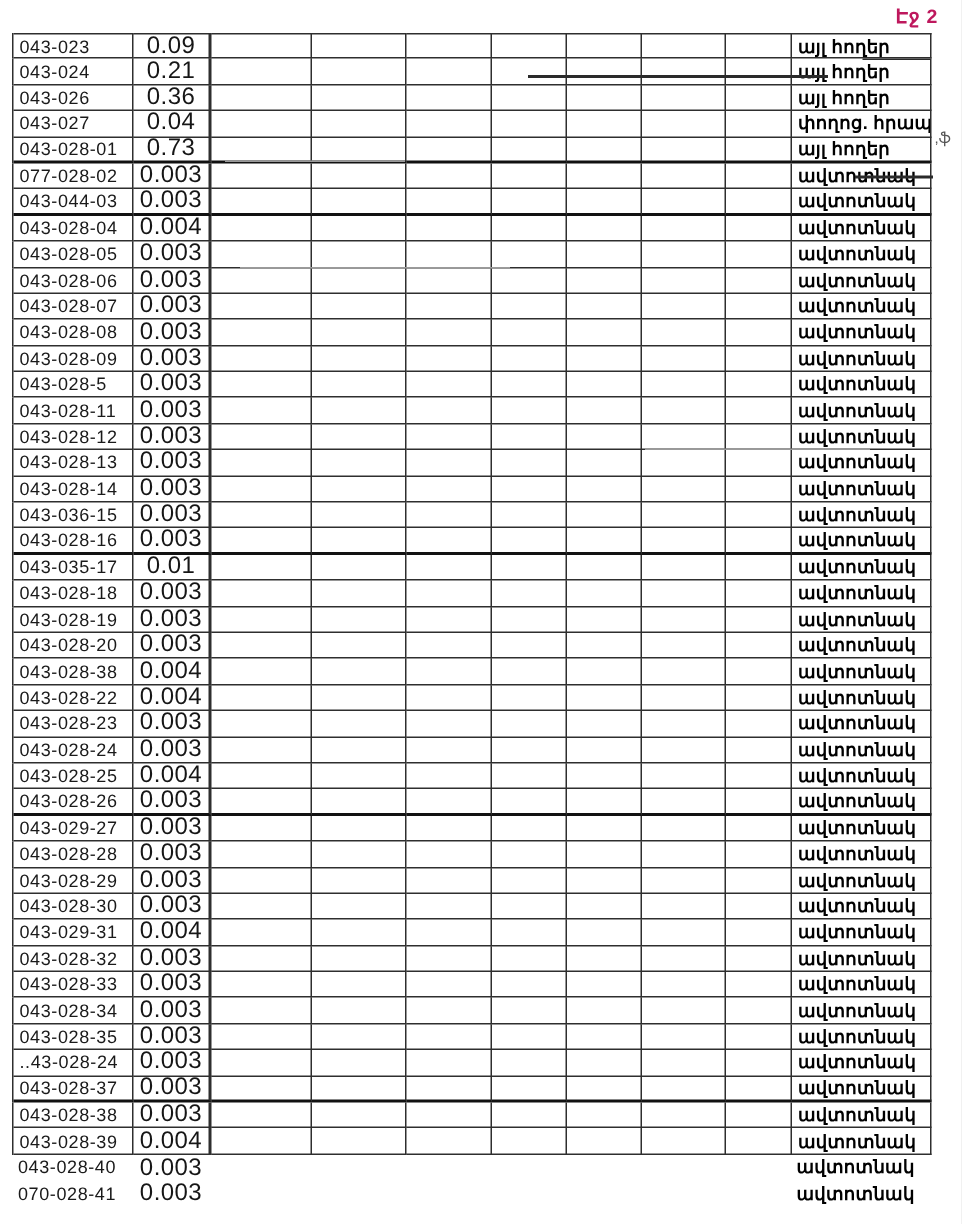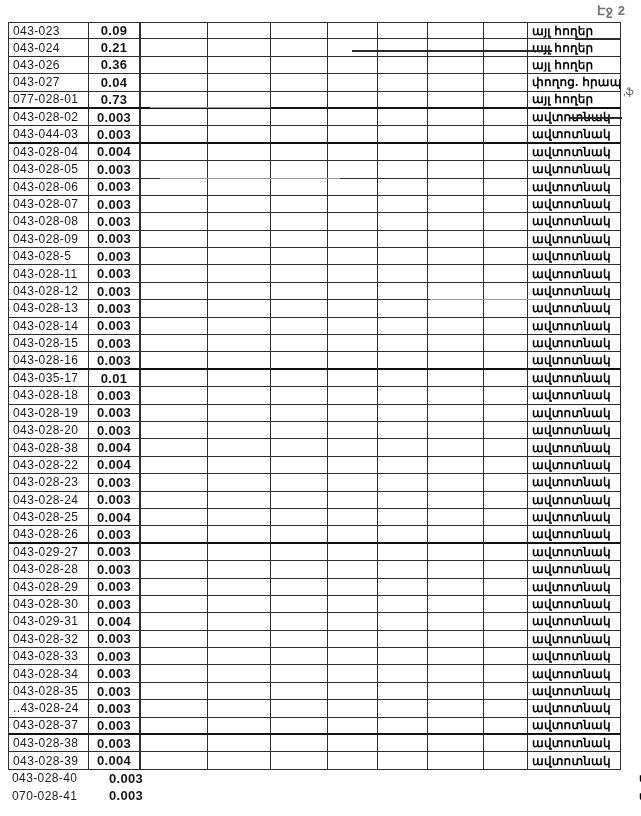--- a/index.html
+++ b/index.html
@@ -11,21 +11,21 @@
   #page{
     position:relative;
     width:641px;height:816px;
     background:var(--paper);
     font-family:"Liberation Sans", sans-serif;
     color:var(--ink);
     overflow:hidden;
   }
   #page-label{
     position:absolute;top:3px;left:597px;
-    font-size:13px;font-weight:bold;color:#737373;
+    font-size:13px;font-weight:bold;color:#be185d;
     letter-spacing:0.5px;
     text-align:right;
   }
   #noise-mark{
     position:absolute;top:86px;left:623px;
     font-size:10px;color:#555;
   }
   #doc-table{
     position:absolute;left:8px;top:22px;width:614px;
     display:flex;flex-direction:column;
@@ -42,24 +42,24 @@
     overflow:hidden;white-space:nowrap;
   }
   .row.bordered{border-left:1px solid var(--border);}
   .row.bordered > div{
     border-right:1px solid var(--border);
     border-bottom:1px solid var(--border);
   }
   .row.bordered.first > div{border-top:1px solid var(--border);}
   .row.bordered > div:nth-child(2){border-right-width:2px;}
   .row.thick > div{border-bottom-width:2px;border-bottom-color:#111;}
-  .row.open{border-left:none;gap:12px;}
+  .row.open{border-left:none;}
   .row.open > div{border:none;}
   .cell-code{padding-left:4px;font-size:12px;letter-spacing:0.4px;font-weight:500;color:#1a1a1a;}
-  .cell-value{justify-content:center;font-size:13px;letter-spacing:0.3px;font-weight:700;color:#161616;}
+  .cell-value{justify-content:center;font-size:16px;letter-spacing:0.3px;font-weight:400;color:#161616;}
   .cell-label{padding-left:4px;font-size:12px;font-weight:600;color:#000000;letter-spacing:0.2px;}
   .artifact{position:absolute;pointer-events:none;}
   .a-line{background:#2a2a2a;}
   .a-gray{background:#9a9a9a;}
 </style>
 </head>
 <body>
 
 <div id="page">
 
@@ -108,33 +108,33 @@
     <div></div>
         <div></div>
         <div></div>
         <div></div>
         <div></div>
         <div></div>
         <div></div>
         <div class="cell-label">փողոց. հրապ.</div>
   </div>
       <div class="row bordered thick">
-    <div class="cell-code">077-028-01</div>
+    <div class="cell-code">043-028-01</div>
     <div class="cell-value">0.73</div>
     <div></div>
         <div></div>
         <div></div>
         <div></div>
         <div></div>
         <div></div>
         <div></div>
         <div class="cell-label">այլ հողեր</div>
   </div>
       <div class="row bordered">
-    <div class="cell-code">043-028-02</div>
+    <div class="cell-code">077-028-02</div>
     <div class="cell-value">0.003</div>
     <div></div>
         <div></div>
         <div></div>
         <div></div>
         <div></div>
         <div></div>
         <div></div>
         <div class="cell-label">ավտոտնակ</div>
   </div>
@@ -276,21 +276,21 @@
     <div></div>
         <div></div>
         <div></div>
         <div></div>
         <div></div>
         <div></div>
         <div></div>
         <div class="cell-label">ավտոտնակ</div>
   </div>
       <div class="row bordered">
-    <div class="cell-code">043-028-15</div>
+    <div class="cell-code">043-036-15</div>
     <div class="cell-value">0.003</div>
     <div></div>
         <div></div>
         <div></div>
         <div></div>
         <div></div>
         <div></div>
         <div></div>
         <div class="cell-label">ավտոտնակ</div>
   </div>

